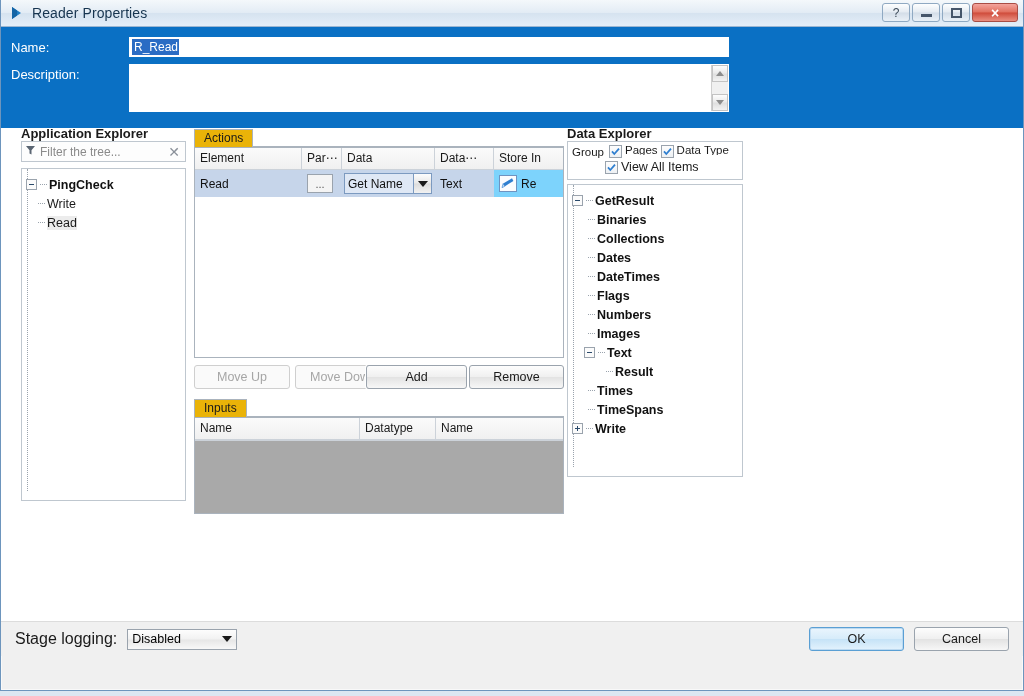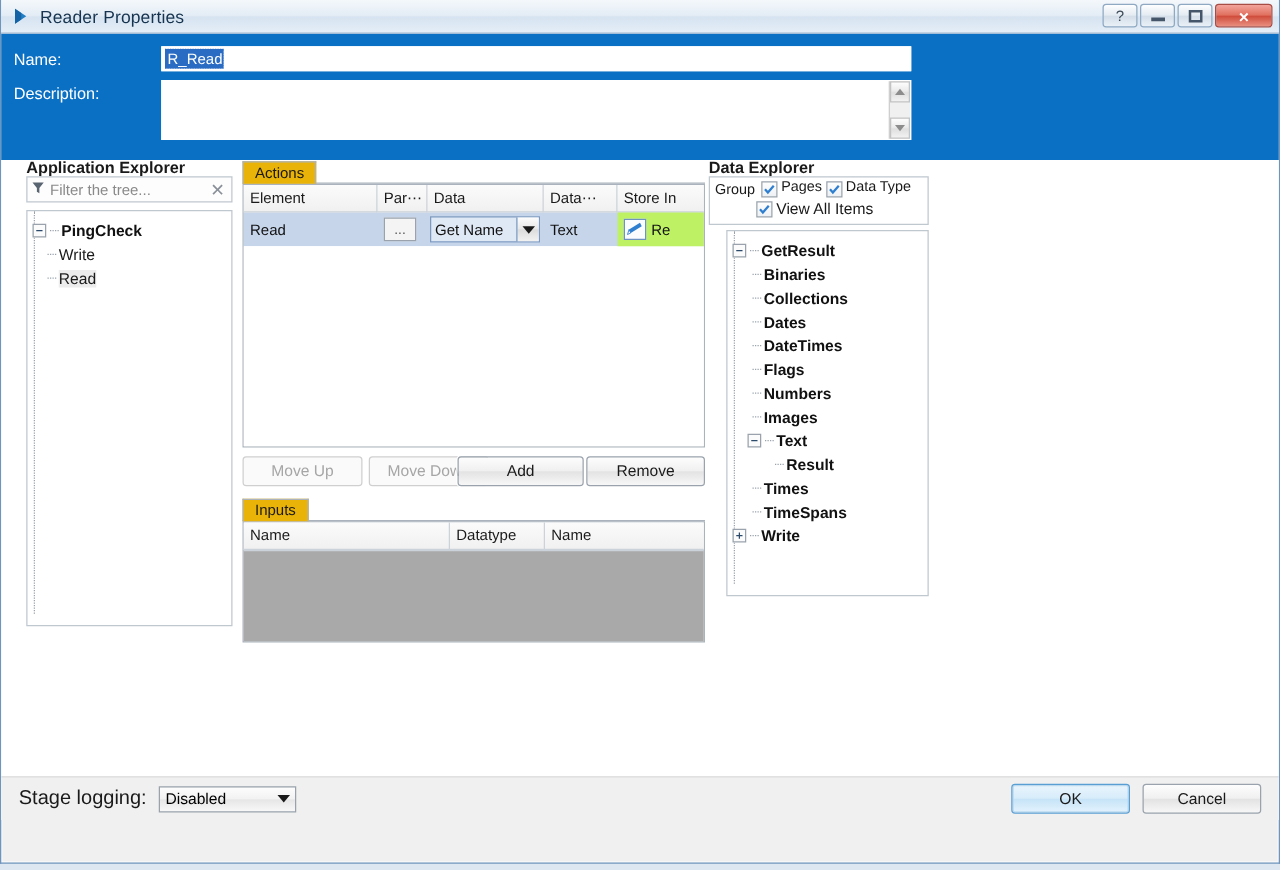--- a/index.html
+++ b/index.html
@@ -333,21 +333,20 @@
   .de-opts-row2 { display: flex; align-items: center; margin-top: 2px; padding-left: 33px; }
   .grou-lbl { font-size: 11.5px; color: #1a1a1a; overflow: hidden; white-space: nowrap; width: 34px; }
 
   .de-tree {
     margin-top: 4px;
     height: 293px;
     background: #ffffff;
     border: 1px solid #bfc7cf;
     padding: 6px 4px;
     overflow: hidden;
-    margin-left: 14px;
   }
 
   
   #footer {
     position: absolute; left: 0; bottom: 0;
     width: 100%; height: 35px;
     background: #f0f0f0;
     border-top: 1px solid #dcdcdc;
     display: flex; align-items: center;
   }
@@ -493,21 +492,21 @@
           </div>
           <div class="gr-cell" style="width:93px; padding:0 2px;">
             <span class="combo-cell">
               <span class="ctext">Get Name</span>
               <span class="cbtn">
                   <span class="tri-down"></span>
                 </span>
             </span>
           </div>
           <div class="gr-cell" style="width:59px;">Text</div>
-          <div class="gr-cell" style="width:69px; background:#bef264;">
+          <div class="gr-cell" style="width:69px; background:#7dd3fc;">
             <span class="chk-blue">
               <svg width="14" height="13" viewBox="0 0 14 13">
                 <path d="M2.2 6.6 L11 1.2 L12.4 4 L3.6 9.4 Z" fill="#2f7fd0"></path>
                 <path d="M2.2 6.6 L3.6 9.4 L1 10.6 Z" fill="#fbfcfe" stroke="#2f7fd0" stroke-width=".7"></path>
               </svg>
             </span>
             <span>Re</span>
           </div>
         </div>
 

